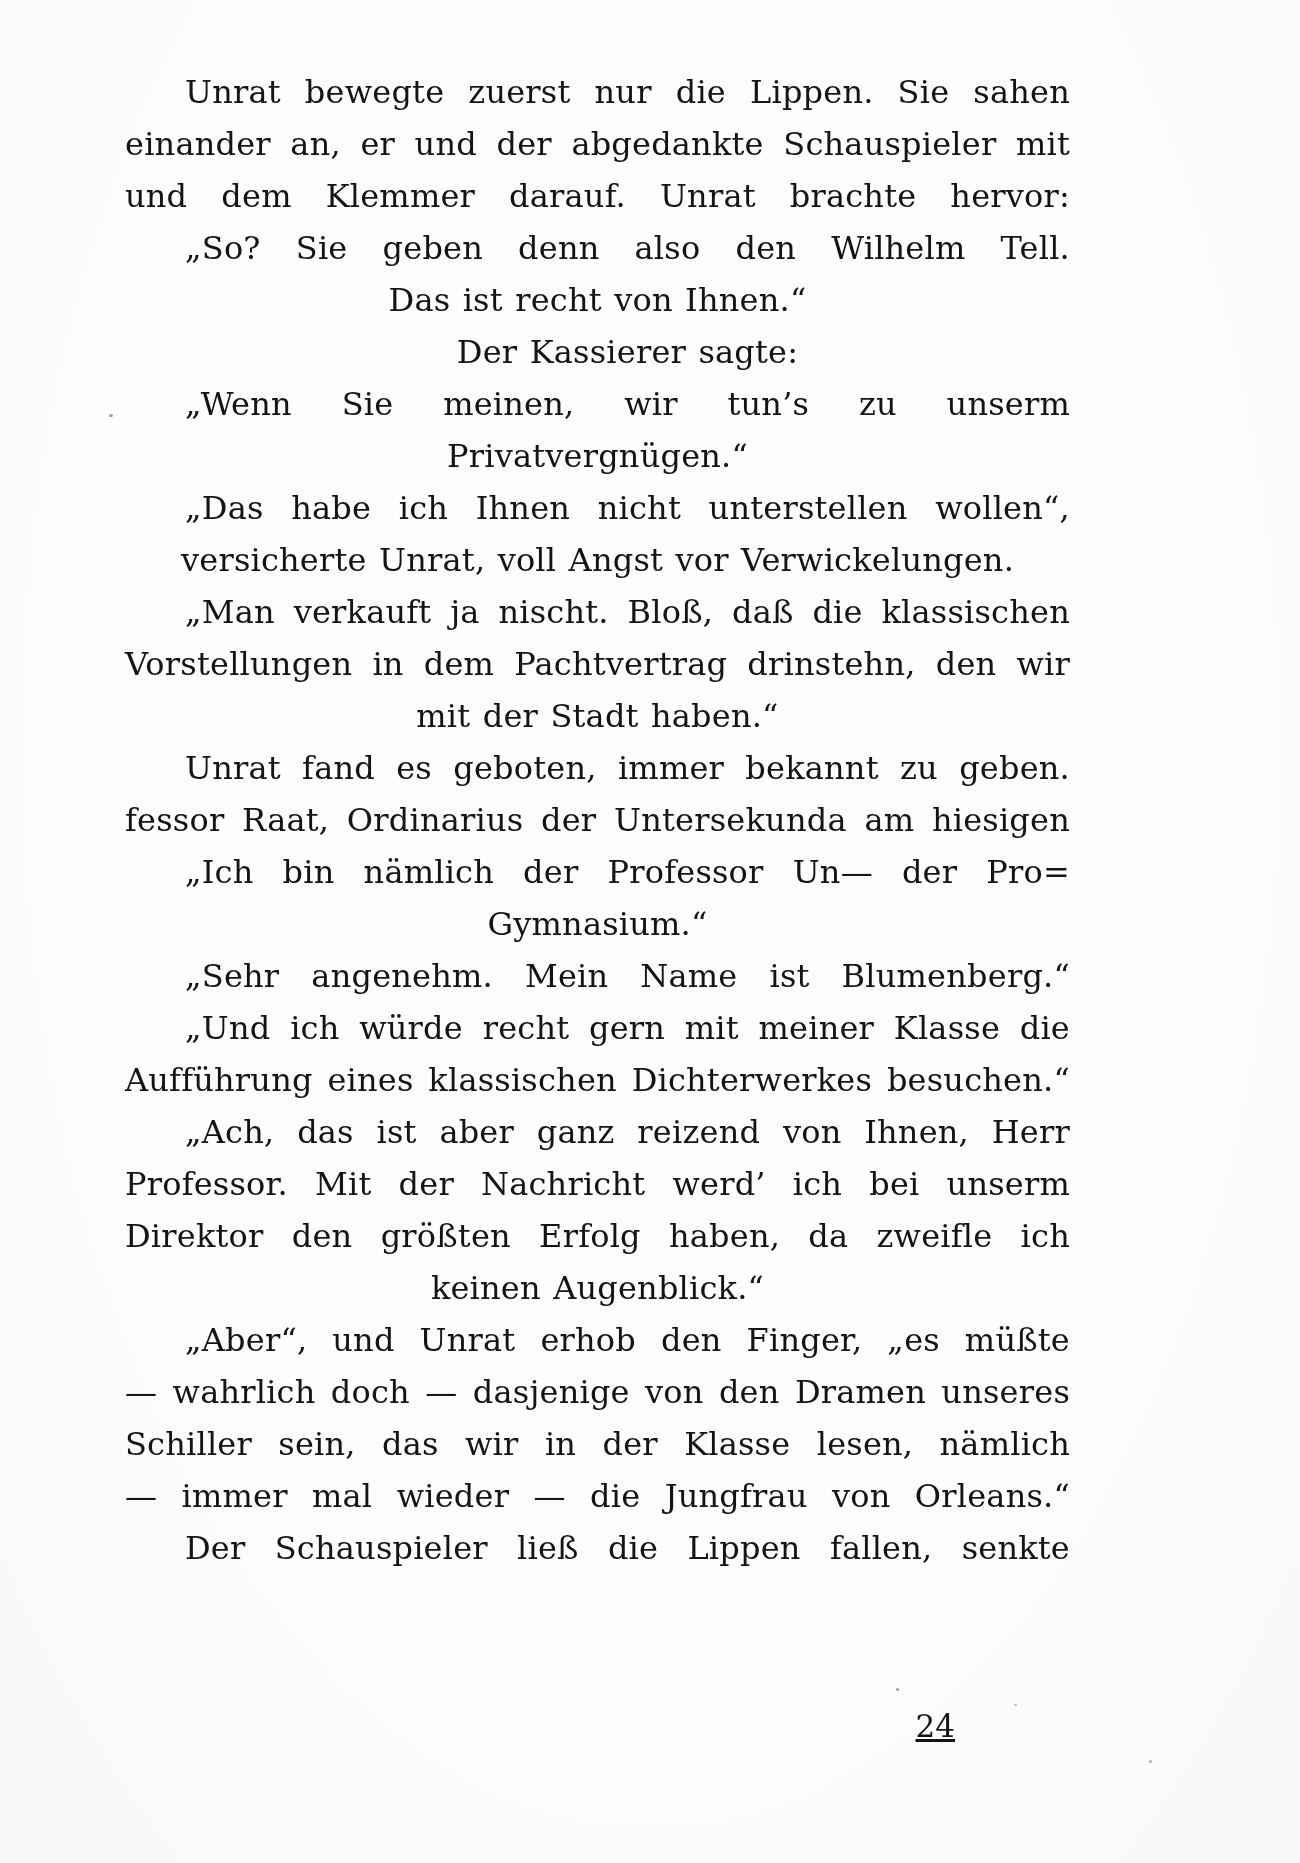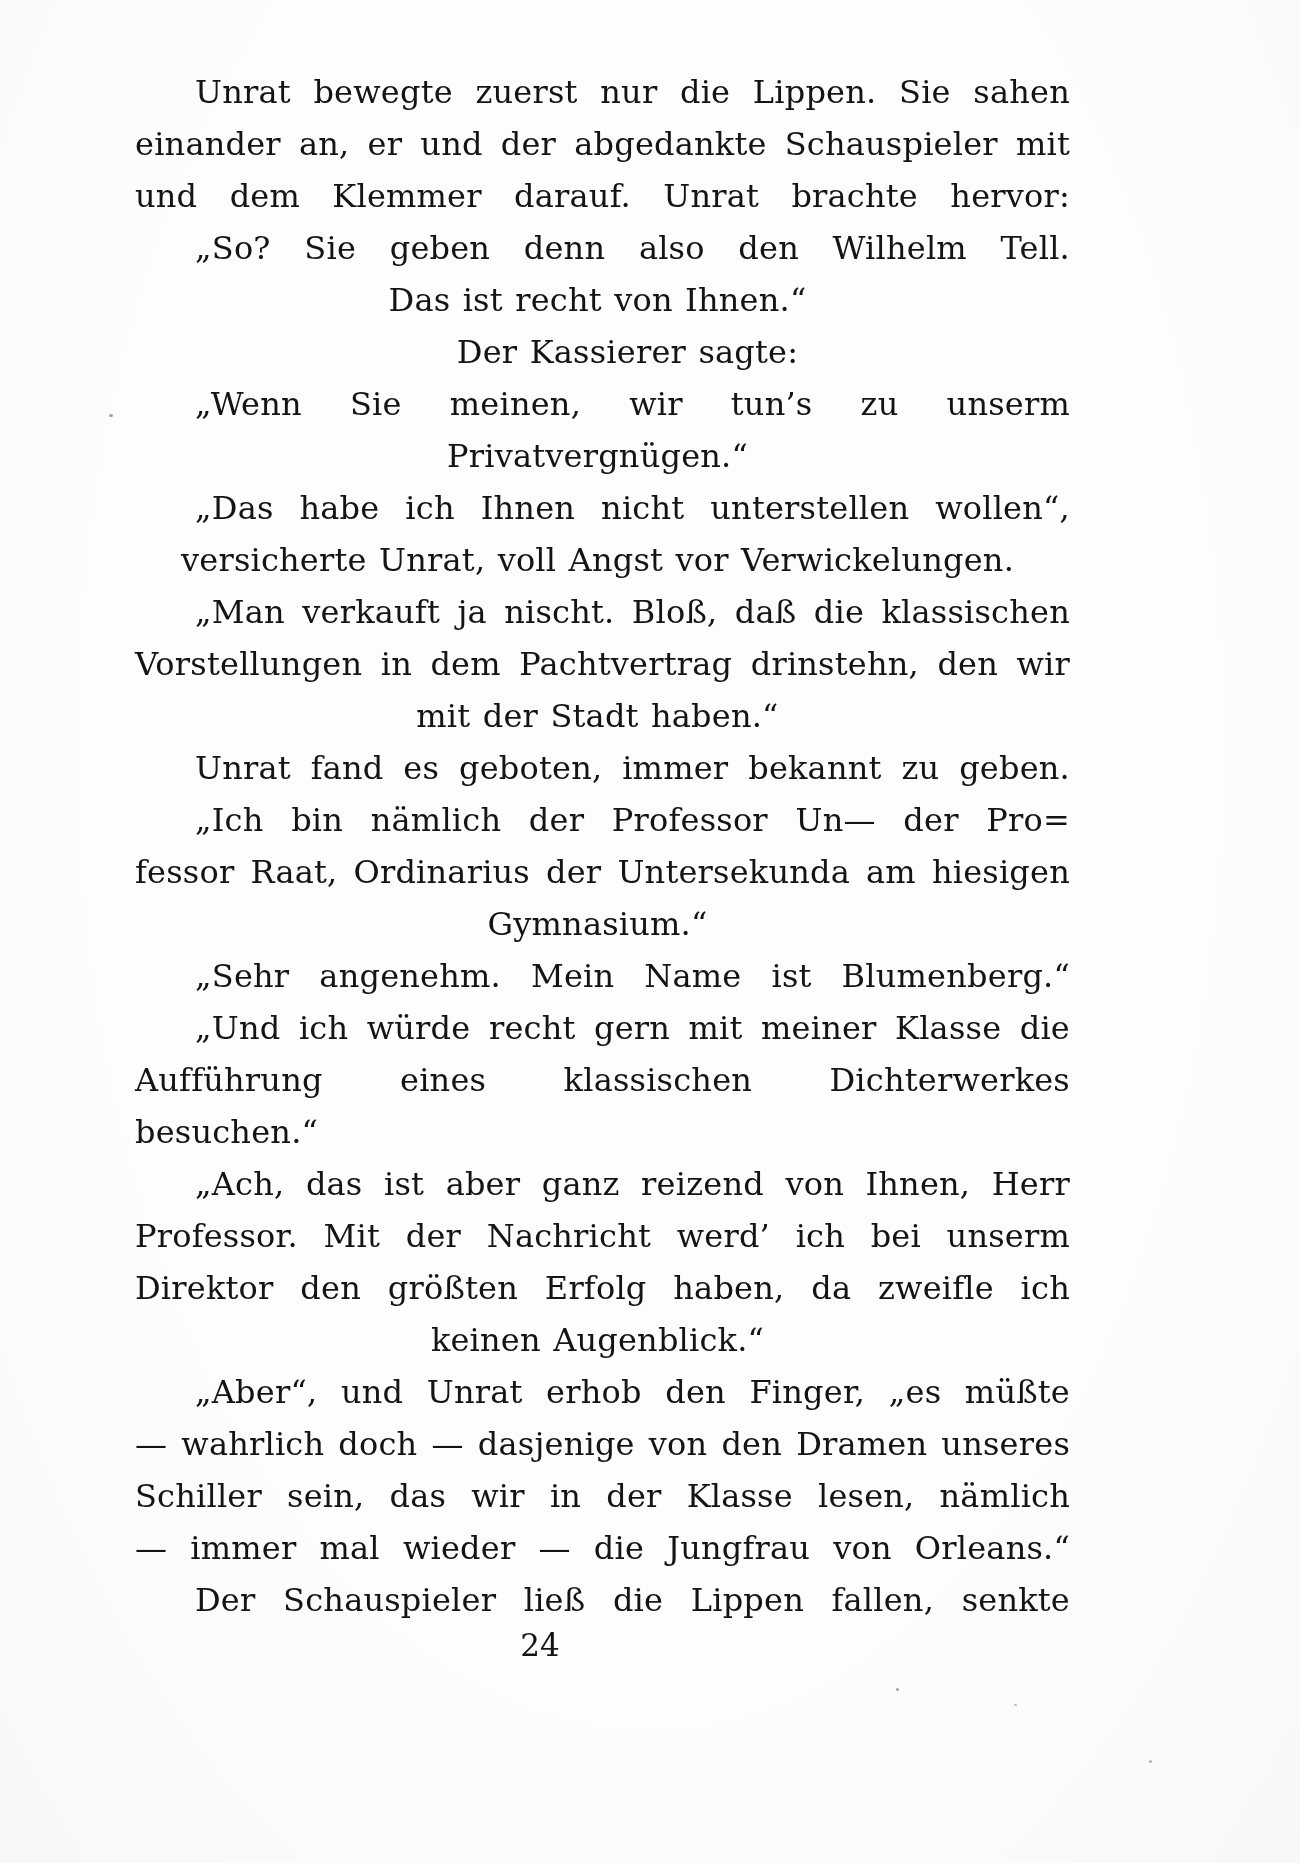--- a/index.html
+++ b/index.html
@@ -32,33 +32,33 @@
     line-height: 52px;
     white-space: normal;
     text-align: center;
     letter-spacing: 0.2px;
     word-spacing: 2px;
     font-weight: normal;
   }
   .line.just {
     text-align: justify;
     text-align-last: justify;
-    margin-left: 10px;
   }
   .line.indent {
     padding-left: 60px;
   }
   .folio {
     position: absolute;
     left: 125px;
-    top: 1625px;
+    top: 1706px;
     width: 830px;
-    text-align: center;
+    text-align: right;
     font-size: 31px;
     line-height: 40px;
+    text-decoration: underline;
   }
   .speck {
     position: absolute;
     background: #6f6a62;
     border-radius: 50%;
     opacity: 0.65;
   }
   .speck.s1 { left: 109px;  top: 414px;  width: 4px; height: 3px; }
   .speck.s2 { left: 896px;  top: 1688px; width: 3px; height: 3px; }
   .speck.s3 { left: 1014px; top: 1704px; width: 3px; height: 2px; opacity: 0.45; }
@@ -76,22 +76,22 @@
       <div class="line">Das ist recht von Ihnen.“</div>
       <div class="line indent">Der Kassierer sagte:</div>
       <div class="line indent just">„Wenn Sie meinen, wir tun’s zu unserm</div>
       <div class="line">Privatvergnügen.“</div>
       <div class="line indent just">„Das habe ich Ihnen nicht unterstellen wollen“,</div>
       <div class="line">versicherte Unrat, voll Angst vor Verwickelungen.</div>
       <div class="line indent just">„Man verkauft ja nischt. Bloß, daß die klassischen</div>
       <div class="line just">Vorstellungen in dem Pachtvertrag drinstehn, den wir</div>
       <div class="line">mit der Stadt haben.“</div>
       <div class="line indent just">Unrat fand es geboten, immer bekannt zu geben.</div>
+      <div class="line just">fessor Raat, Ordinarius der Untersekunda am hiesigen</div>
       <div class="line indent just">„Ich bin nämlich der Professor Un— der Pro=</div>
-      <div class="line just">fessor Raat, Ordinarius der Untersekunda am hiesigen</div>
       <div class="line">Gymnasium.“</div>
       <div class="line indent just">„Sehr angenehm. Mein Name ist Blumenberg.“</div>
       <div class="line indent just">„Und ich würde recht gern mit meiner Klasse die</div>
       <div class="line just">Aufführung eines klassischen Dichterwerkes besuchen.“</div>
       <div class="line indent just">„Ach, das ist aber ganz reizend von Ihnen, Herr</div>
       <div class="line just">Professor. Mit der Nachricht werd’ ich bei unserm</div>
       <div class="line just">Direktor den größten Erfolg haben, da zweifle ich</div>
       <div class="line">keinen Augenblick.“</div>
       <div class="line indent just">„Aber“, und Unrat erhob den Finger, „es müßte</div>
       <div class="line just">— wahrlich doch — dasjenige von den Dramen unseres</div>

